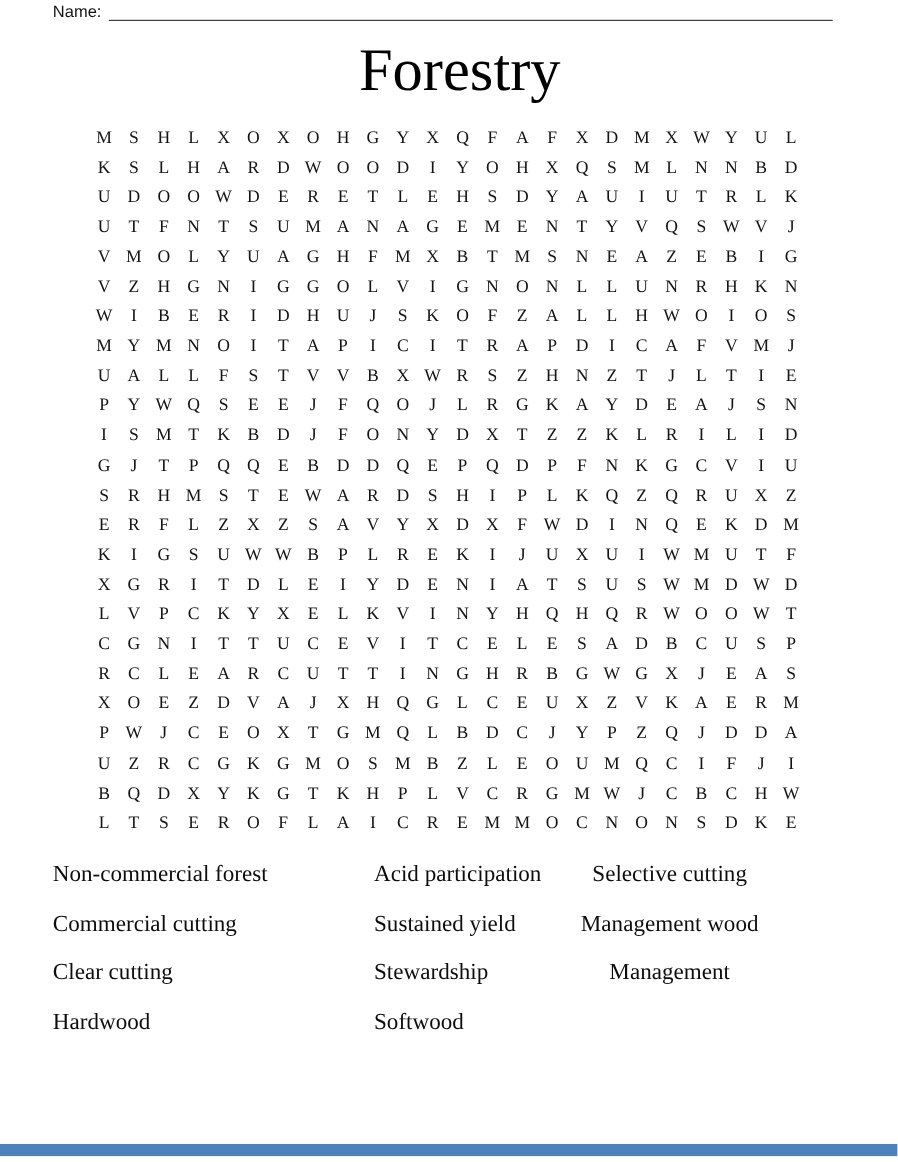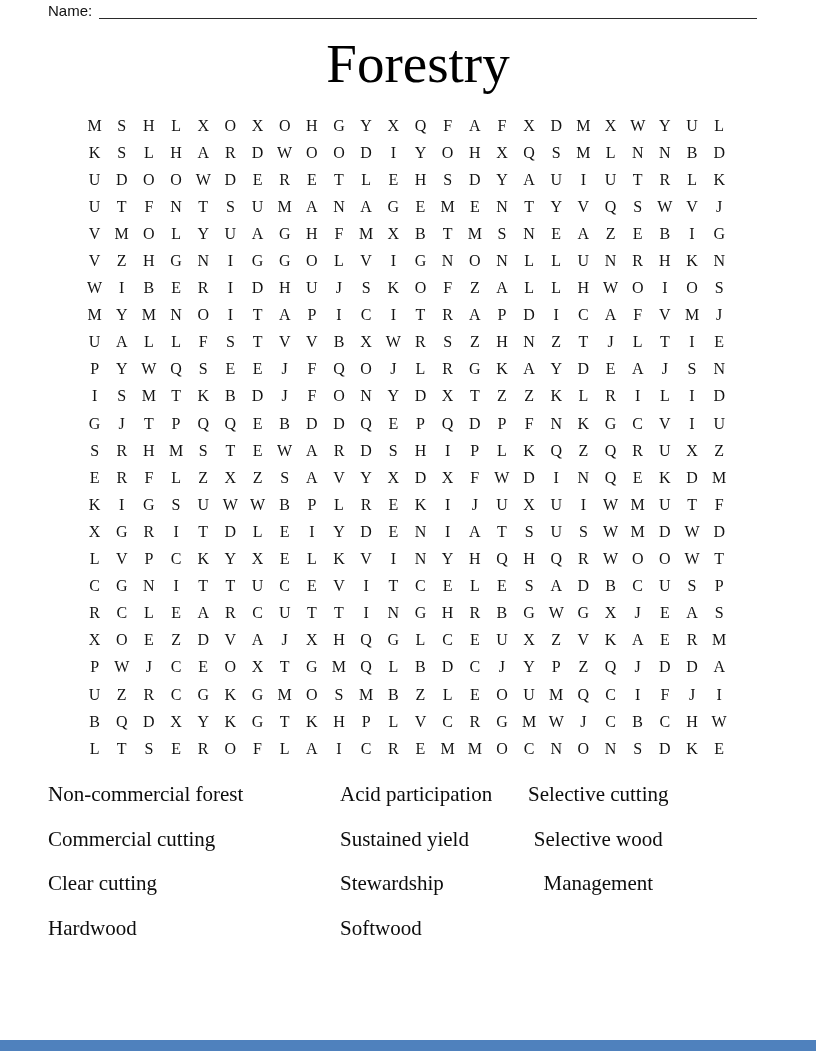--- a/index.html
+++ b/index.html
@@ -697,20 +697,20 @@
         <div class="word-item">Hardwood</div>
       </div>
       <div class="word-col c1">
         <div class="word-item">Acid participation</div>
         <div class="word-item">Sustained yield</div>
         <div class="word-item">Stewardship</div>
         <div class="word-item">Softwood</div>
       </div>
       <div class="word-col c2">
         <div class="word-item">Selective cutting</div>
-        <div class="word-item">Selective wood</div>
+        <div class="word-item">Management wood</div>
         <div class="word-item">Management</div>
       </div>
     </div>
 
   <div class="bottom-bar" style="background: rgb(79, 129, 189);"></div>
 
 </div>
 
 </body></html>

